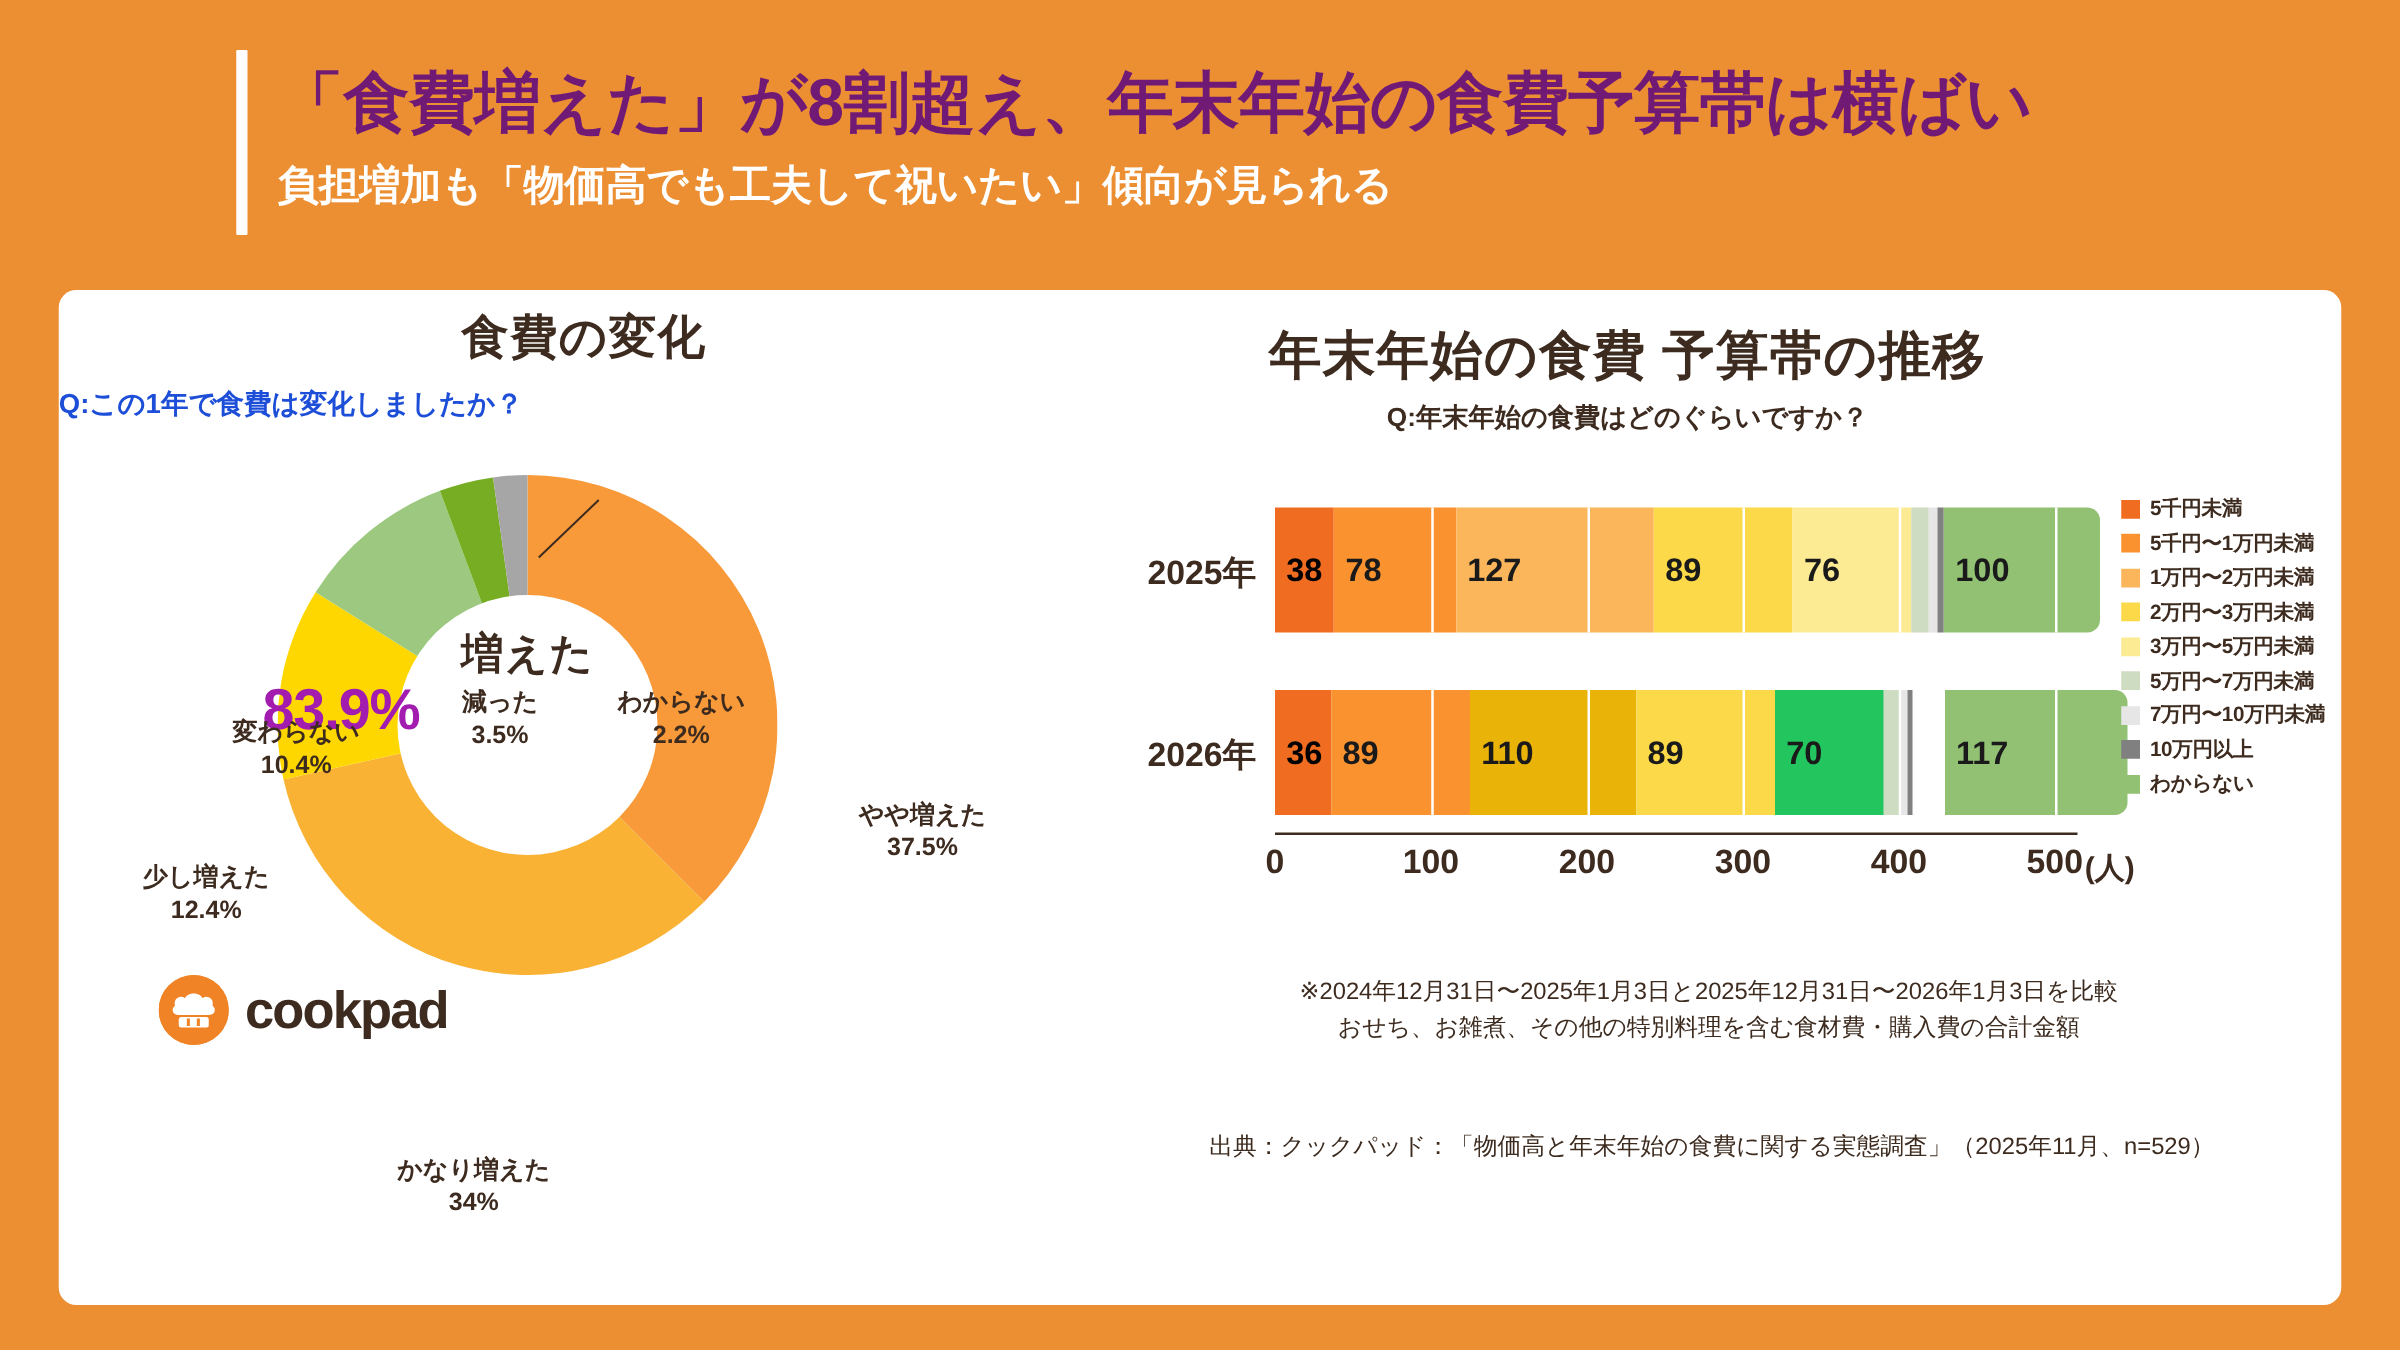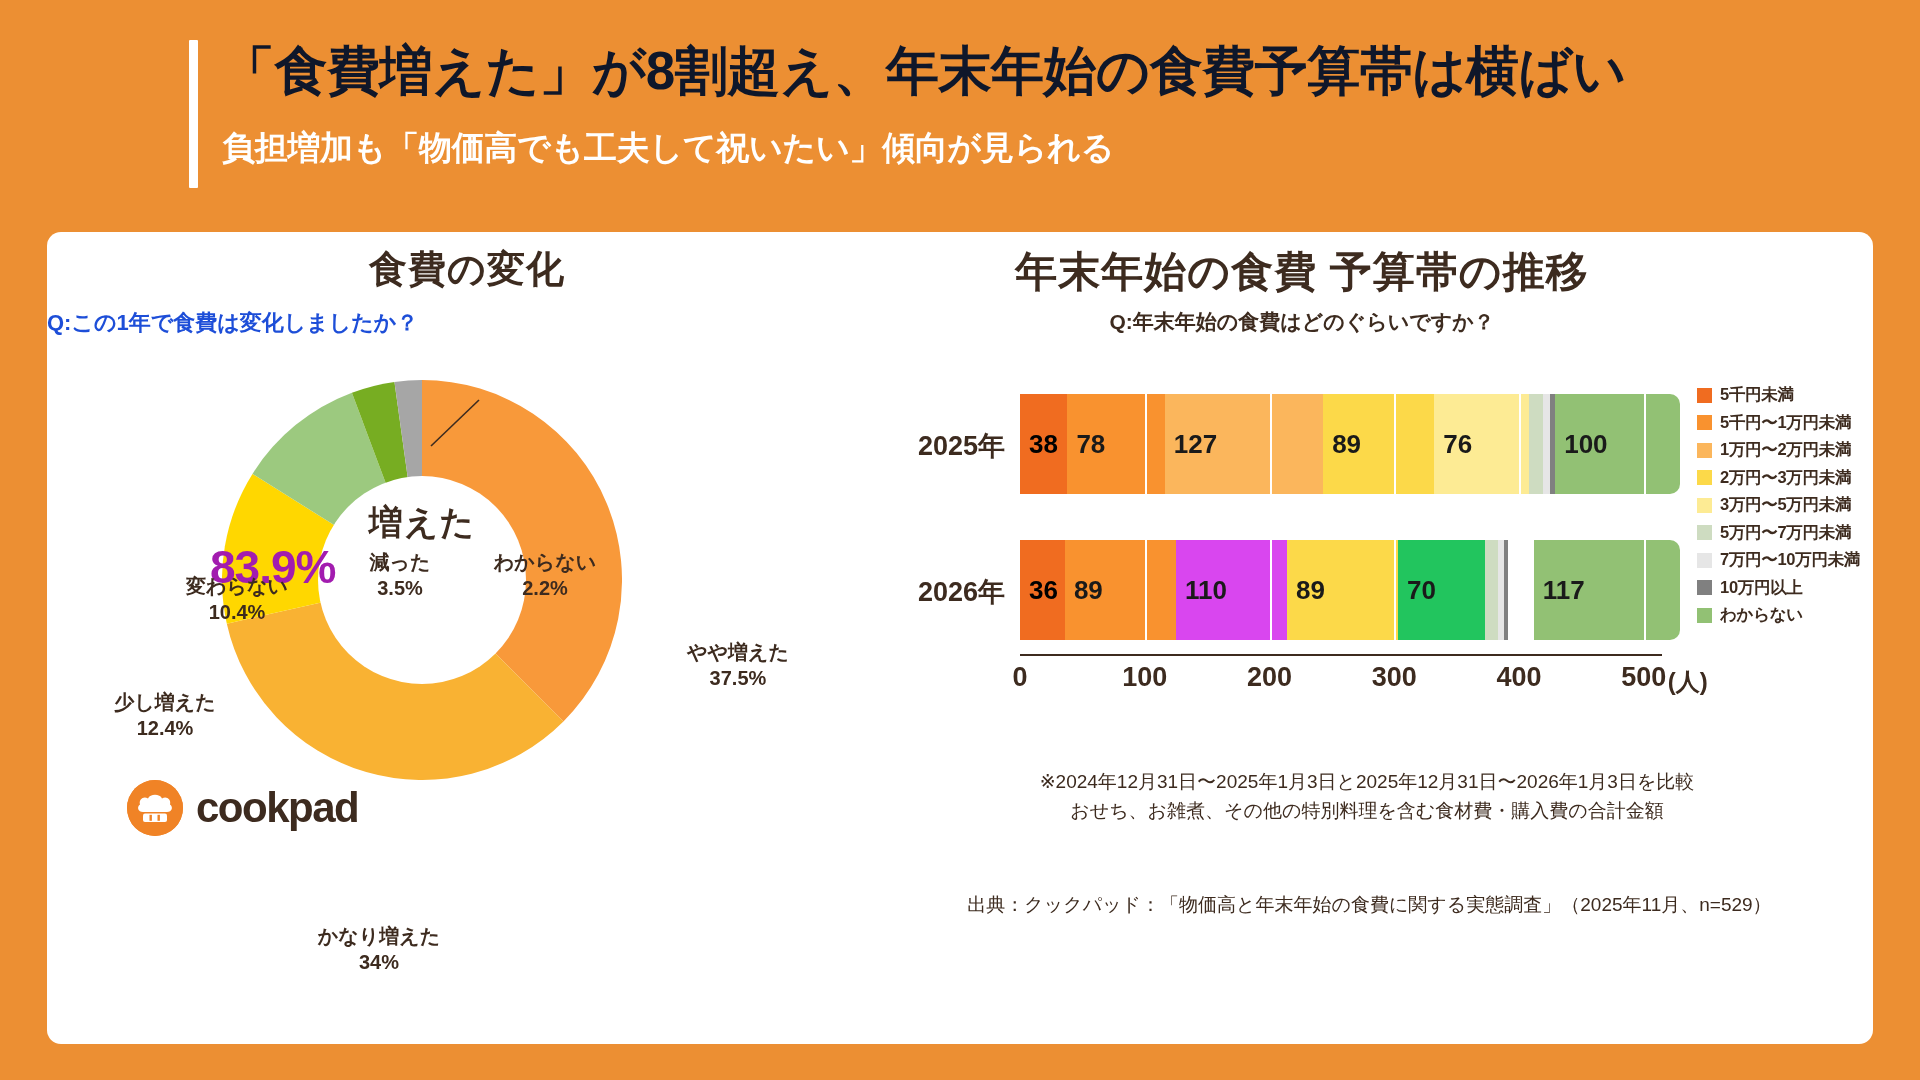--- a/index.html
+++ b/index.html
@@ -31,23 +31,23 @@
     left: 189px;
     top: 40px;
     width: 9px;
     height: 148px;
     background: #ffffff;
     border-radius: 1px;
   }
   .headline {
     position: absolute;
     left: 222px;
-    top: 41px;
+    top: 53px;
     width: 1660px;
-    color: #0f172a;
+    color: #701a75;
     font-size: 53px;
     font-weight: 700;
     letter-spacing: -0.5px;
     line-height: 1.15;
     white-space: nowrap;
   }
   .subheadline {
     position: absolute;
     left: 222px;
     top: 128px;
@@ -137,21 +137,21 @@
     line-height: 1.28;
     text-align: center;
     white-space: nowrap;
   }
   .dlabel .pct { display:block; }
 
   
   .panel-right {
     position: absolute;
     left: 840px;
-    top: 0px;
+    top: 12px;
     width: 986px;
     height: 812px;
   }
   .title-right {
     left: 0; top: 12px; width: 830px;
     font-size: 42px;
     letter-spacing: 1px;
   }
   .subtitle-right {
     position: absolute;
@@ -419,21 +419,21 @@
               </div>
             </div>
             <div class="ylabel" style="left: 8px; top: 212px;">2026年</div>
             <div class="bar-row" style="left: 133px; top: 178px;">
               <div class="seg" style="width: 44.9149px; background: rgb(240, 108, 32);">
                 <span class="seg-val light">36</span>
               </div>
               <div class="seg" style="width: 111.04px; background: rgb(249, 146, 47);">
                 <span class="seg-val">89</span>
               </div>
-              <div class="seg" style="width: 111px; background: #d946ef;">
+              <div class="seg" style="width: 133px; background: #eab308;">
                 <span class="seg-val">110</span>
               </div>
               <div class="seg" style="width: 111.04px; background: rgb(252, 217, 73);">
                 <span class="seg-val">89</span>
               </div>
               <div class="seg" style="width: 87.3346px; background: #22c55e;">
                 <span class="seg-val">70</span>
               </div>
               <div class="seg" style="width: 12.4764px; background: rgb(206, 220, 193);"></div>
               <div class="seg" style="width: 6.23819px; background: rgb(230, 230, 230);"></div>

